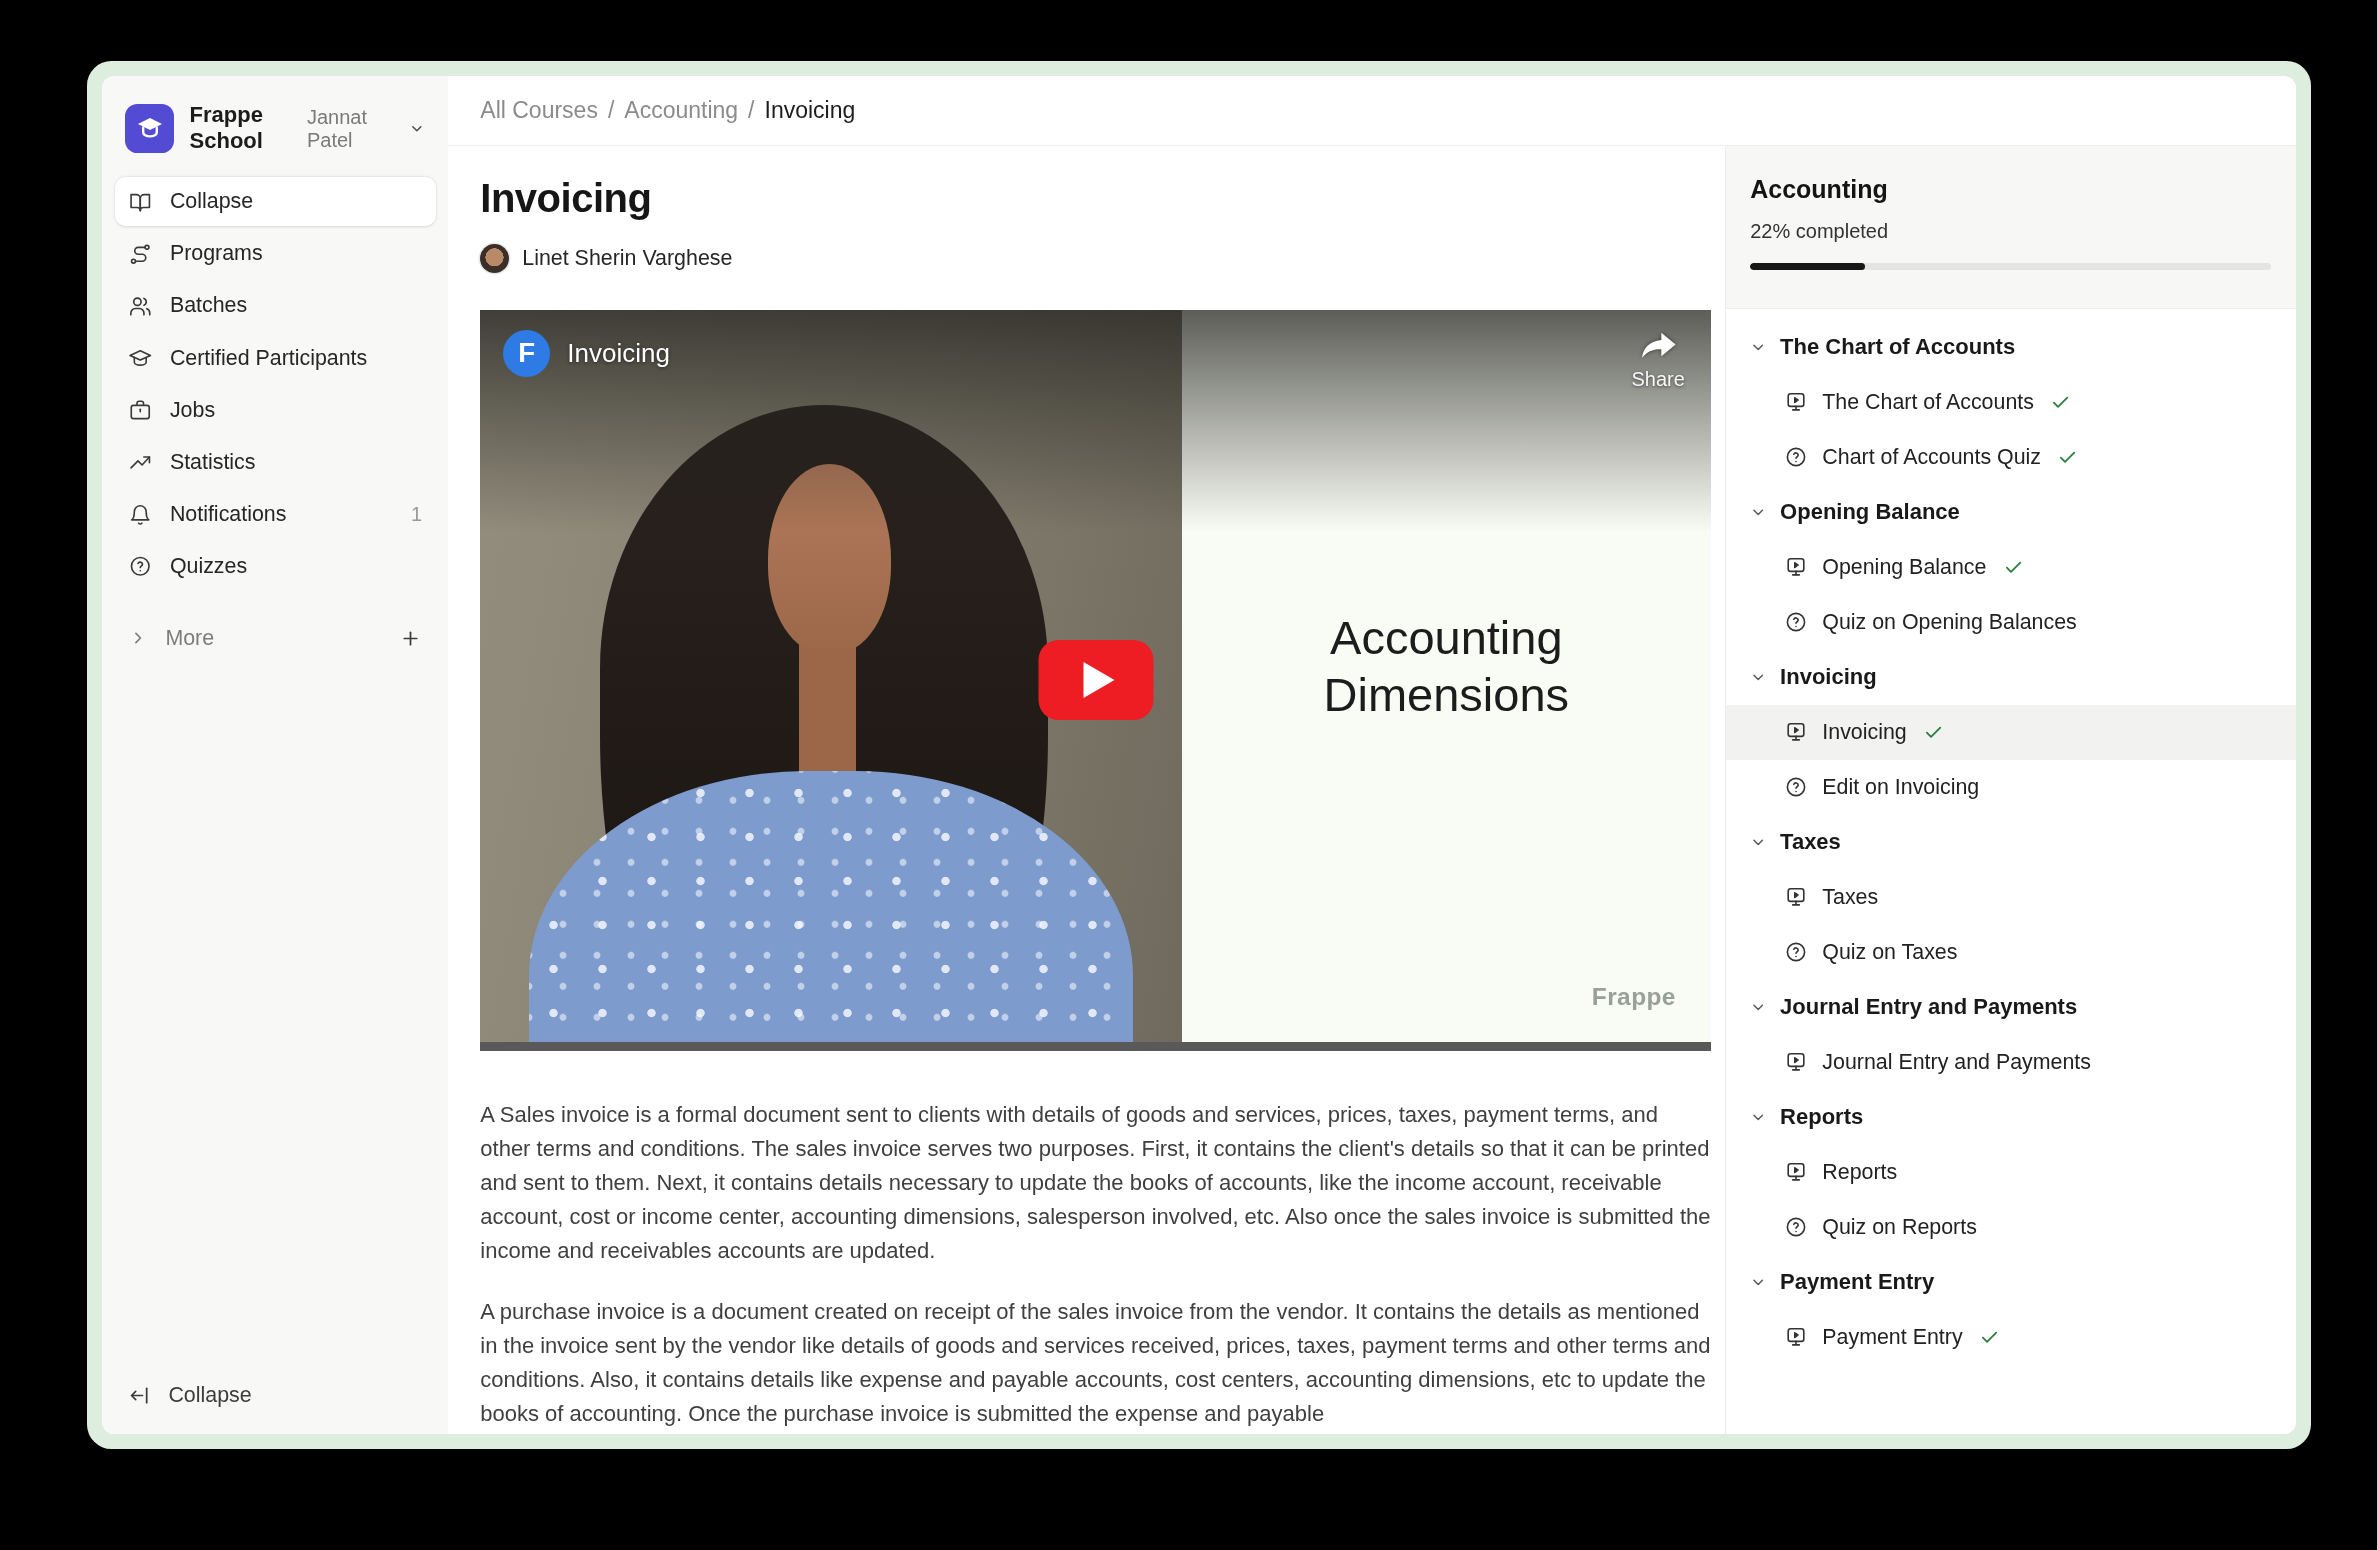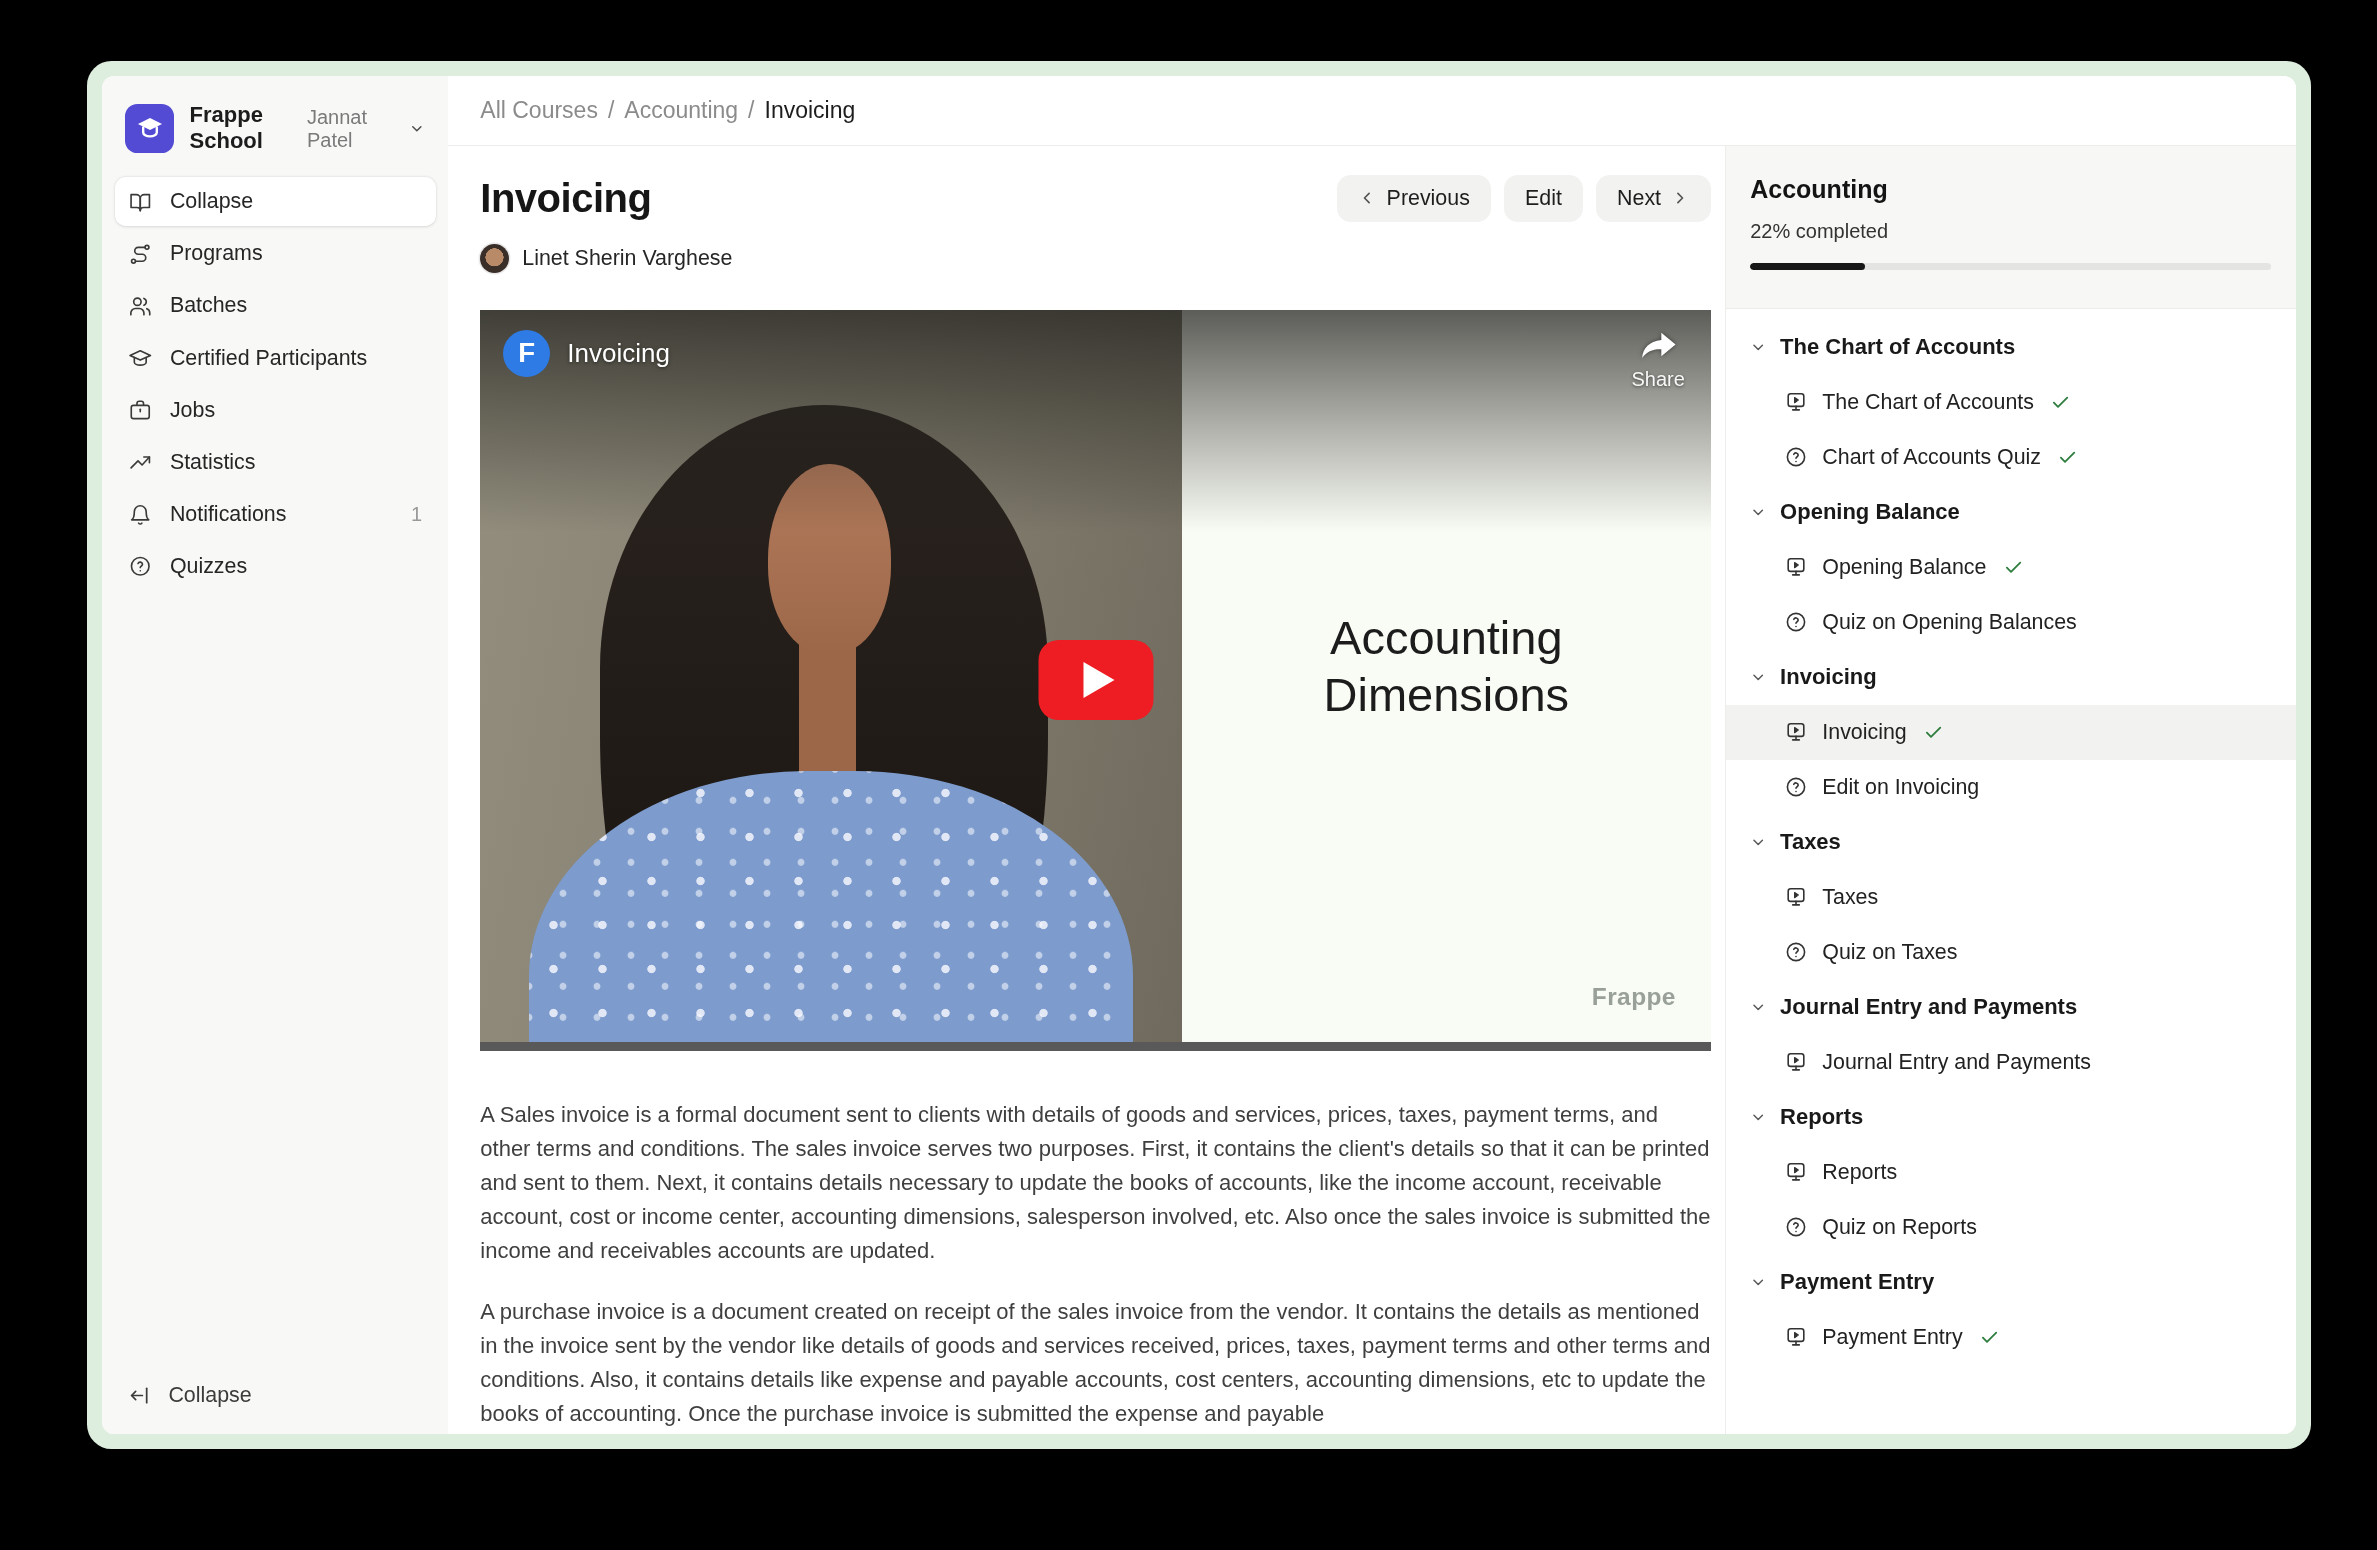--- a/index.html
+++ b/index.html
@@ -269,20 +269,34 @@
               <svg viewBox="0 0 24 24" fill="none" stroke="currentColor" stroke-linecap="round" stroke-linejoin="round" stroke-width="1.6">
                 <circle cx="12" cy="12" r="8.6"></circle>
                 <path d="M9.8 9.3a2.3 2.3 0 0 1 4.4.8c0 1.5-2.2 2-2.2 3.2"></path>
                 <path d="M12 16.5h.01"></path>
               </svg>
             </span>
             <span>Quizzes</span>
           </div>
         </div>
 
+      <div class="more-row">
+        <span class="more-chevron">
+            <svg viewBox="0 0 24 24" fill="none" stroke="currentColor" stroke-linecap="round" stroke-linejoin="round" stroke-width="2">
+              <polyline points="9.5 6.5 15 12 9.5 17.5"></polyline>
+            </svg>
+          </span>
+        <span>More</span>
+        <span class="plus-icon">
+            <svg viewBox="0 0 24 24" fill="none" stroke="currentColor" stroke-linecap="round" stroke-linejoin="round" stroke-width="1.8">
+              <path d="M12 5.5v13"></path>
+              <path d="M5.5 12h13"></path>
+            </svg>
+          </span>
+      </div>
 
       <div class="sidebar-footer">
         <span class="collapse-icon">
             <svg viewBox="0 0 24 24" fill="none" stroke="currentColor" stroke-linecap="round" stroke-linejoin="round" stroke-width="1.8">
               <path d="M19.5 4.5v15"></path>
               <path d="M15 12H3.8"></path>
               <path d="M8 7.8 3.8 12 8 16.2"></path>
             </svg>
           </span>
         <span>Collapse</span>
@@ -297,41 +311,20 @@
         <span class="crumb">Accounting</span>
         <span class="crumb-sep">/</span>
         <span class="crumb current">Invoicing</span>
       </div>
 
       <div class="body-row">
 
         <div class="main">
           <div class="title-row">
             <h1 class="page-title">Invoicing</h1>
-            <div class="actions">
-              <div class="btn">
-                <span class="btn-chevron">
-                    <svg viewBox="0 0 24 24" fill="none" stroke="currentColor" stroke-linecap="round" stroke-linejoin="round" stroke-width="2">
-                      <polyline points="14.5 6.5 9 12 14.5 17.5"></polyline>
-                    </svg>
-                  </span>
-                <span>Previous</span>
-              </div>
-              <div class="btn">
-                <span>Edit</span>
-              </div>
-              <div class="btn">
-                <span>Next</span>
-                <span class="btn-chevron">
-                    <svg viewBox="0 0 24 24" fill="none" stroke="currentColor" stroke-linecap="round" stroke-linejoin="round" stroke-width="2">
-                      <polyline points="9.5 6.5 15 12 9.5 17.5"></polyline>
-                    </svg>
-                  </span>
-              </div>
-            </div>
           </div>
 
           <div class="author-row">
             <span class="avatar"></span>
             <span class="author-name">Linet Sherin Varghese</span>
           </div>
 
           <div class="video">
             <div class="video-footage">
               <div class="hair"></div>

